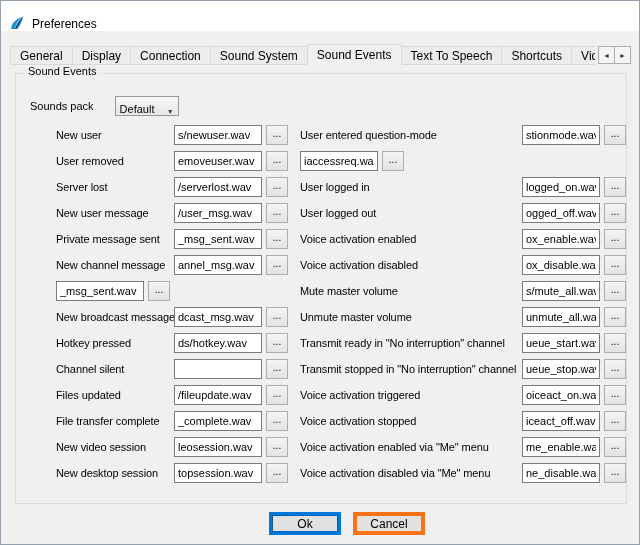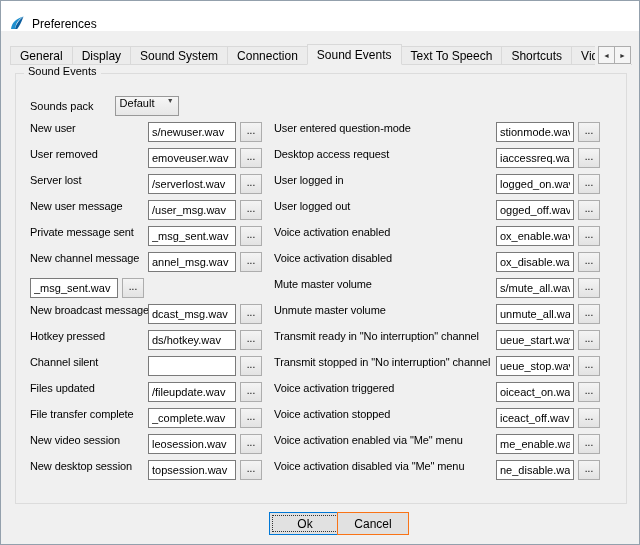--- a/index.html
+++ b/index.html
@@ -58,30 +58,30 @@
 
   
   .soundspack-row {
     position:absolute; left:14px; top:22px; height:20px;
     display:flex; align-items:center; gap:21px;
   }
   .sp-label { font-size:11px; }
   .combo {
     width:64px; height:20px; border:1px solid #999;
     background:linear-gradient(#f6f6f6,#e7e7e7);
-    display:flex; align-items:flex-start; padding:0 4px; cursor:default;
+    display:flex; align-items:flex-end; padding:0 4px; cursor:default;
   }
   .combo-value { font-size:11px; flex:1; }
   .combo-arrow { font-size:7px; color:#444; }
 
   
   .col { position:absolute; top:48px; }
   .col-left  { left:14px; }
   .col-right { left:258px; }
-  .row { height:26px; display:flex; align-items:flex-start; }
+  .row { height:26px; display:flex; align-items:center;margin-left:26px; }
   .rlabel {
     font-size:11px; color:#000; white-space:nowrap; overflow:hidden;
     letter-spacing:-0.1px;
   }
   .col-left  .rlabel { width:118px; }
   .col-right .rlabel { width:222px; }
   .rinput {
     height:20px; border:1px solid #7a7a7a; background:#fff;
     font-family:inherit; font-size:11px; padding:1px 3px; margin-right:4px;
   }
@@ -90,28 +90,28 @@
   .browse {
     width:22px; height:20px; border:1px solid #adadad;
     background:linear-gradient(#f4f4f4,#e3e3e3);
     font-size:10px; line-height:10px; color:#000;
     display:flex; align-items:center; justify-content:center; padding:0 0 3px 0;
   }
 
   
   .btn {
     position:absolute; top:511px; width:72px; height:23px;
-    background:#e1e1e1; border:1px solid #f97316;
+    background:#e1e1e1; border:4px solid #f97316;
     font-family:inherit; font-size:12px; color:#000;
   }
   .btn-ok {
     left:268px; border-color:#0078d7;
     outline:1px dotted #333; outline-offset:-4px;
   }
-  .btn-cancel { left:336px; }
+  .btn-cancel { left:352px; }
 </style>
 </head>
 <body>
 
 <div id="window">
 
   <div class="titlebar">
     <span class="app-icon">
       <svg width="16" height="16" viewBox="0 0 16 16">
         <path d="M2 14 C3 8, 6 4, 14.5 1.5 C9 5, 7 8, 6 14 Z" fill="#1f8fce"></path>
@@ -120,23 +120,23 @@
     </span>
     <span class="title-text">Preferences</span>
   </div>
 
   <div class="tabstrip">
 
       <div class="tab">General</div>
 
       <div class="tab">Display</div>
 
+      <div class="tab">Connection</div>
+
       <div class="tab">Sound System</div>
-
-      <div class="tab">Connection</div>
 
       <div class="tab active">Sound Events</div>
 
       <div class="tab">Text To Speech</div>
 
       <div class="tab">Shortcuts</div>
 
       <div class="tab">Video</div>
     </div>
   <div class="tabscroll">
@@ -247,21 +247,20 @@
 
     <div class="col col-right">
 
         <div class="row">
           <span class="rlabel">User entered question-mode</span>
           <input class="rinput" type="text" value="stionmode.wav" style="">
           <button class="browse">...</button>
         </div>
 
         <div class="row">
-          <span class="rlabel">Desktop access request</span>
           <input class="rinput" type="text" value="iaccessreq.wav" style="">
           <button class="browse">...</button>
         </div>
 
         <div class="row">
           <span class="rlabel">User logged in</span>
           <input class="rinput" type="text" value="logged_on.wav" style="">
           <button class="browse">...</button>
         </div>
 

